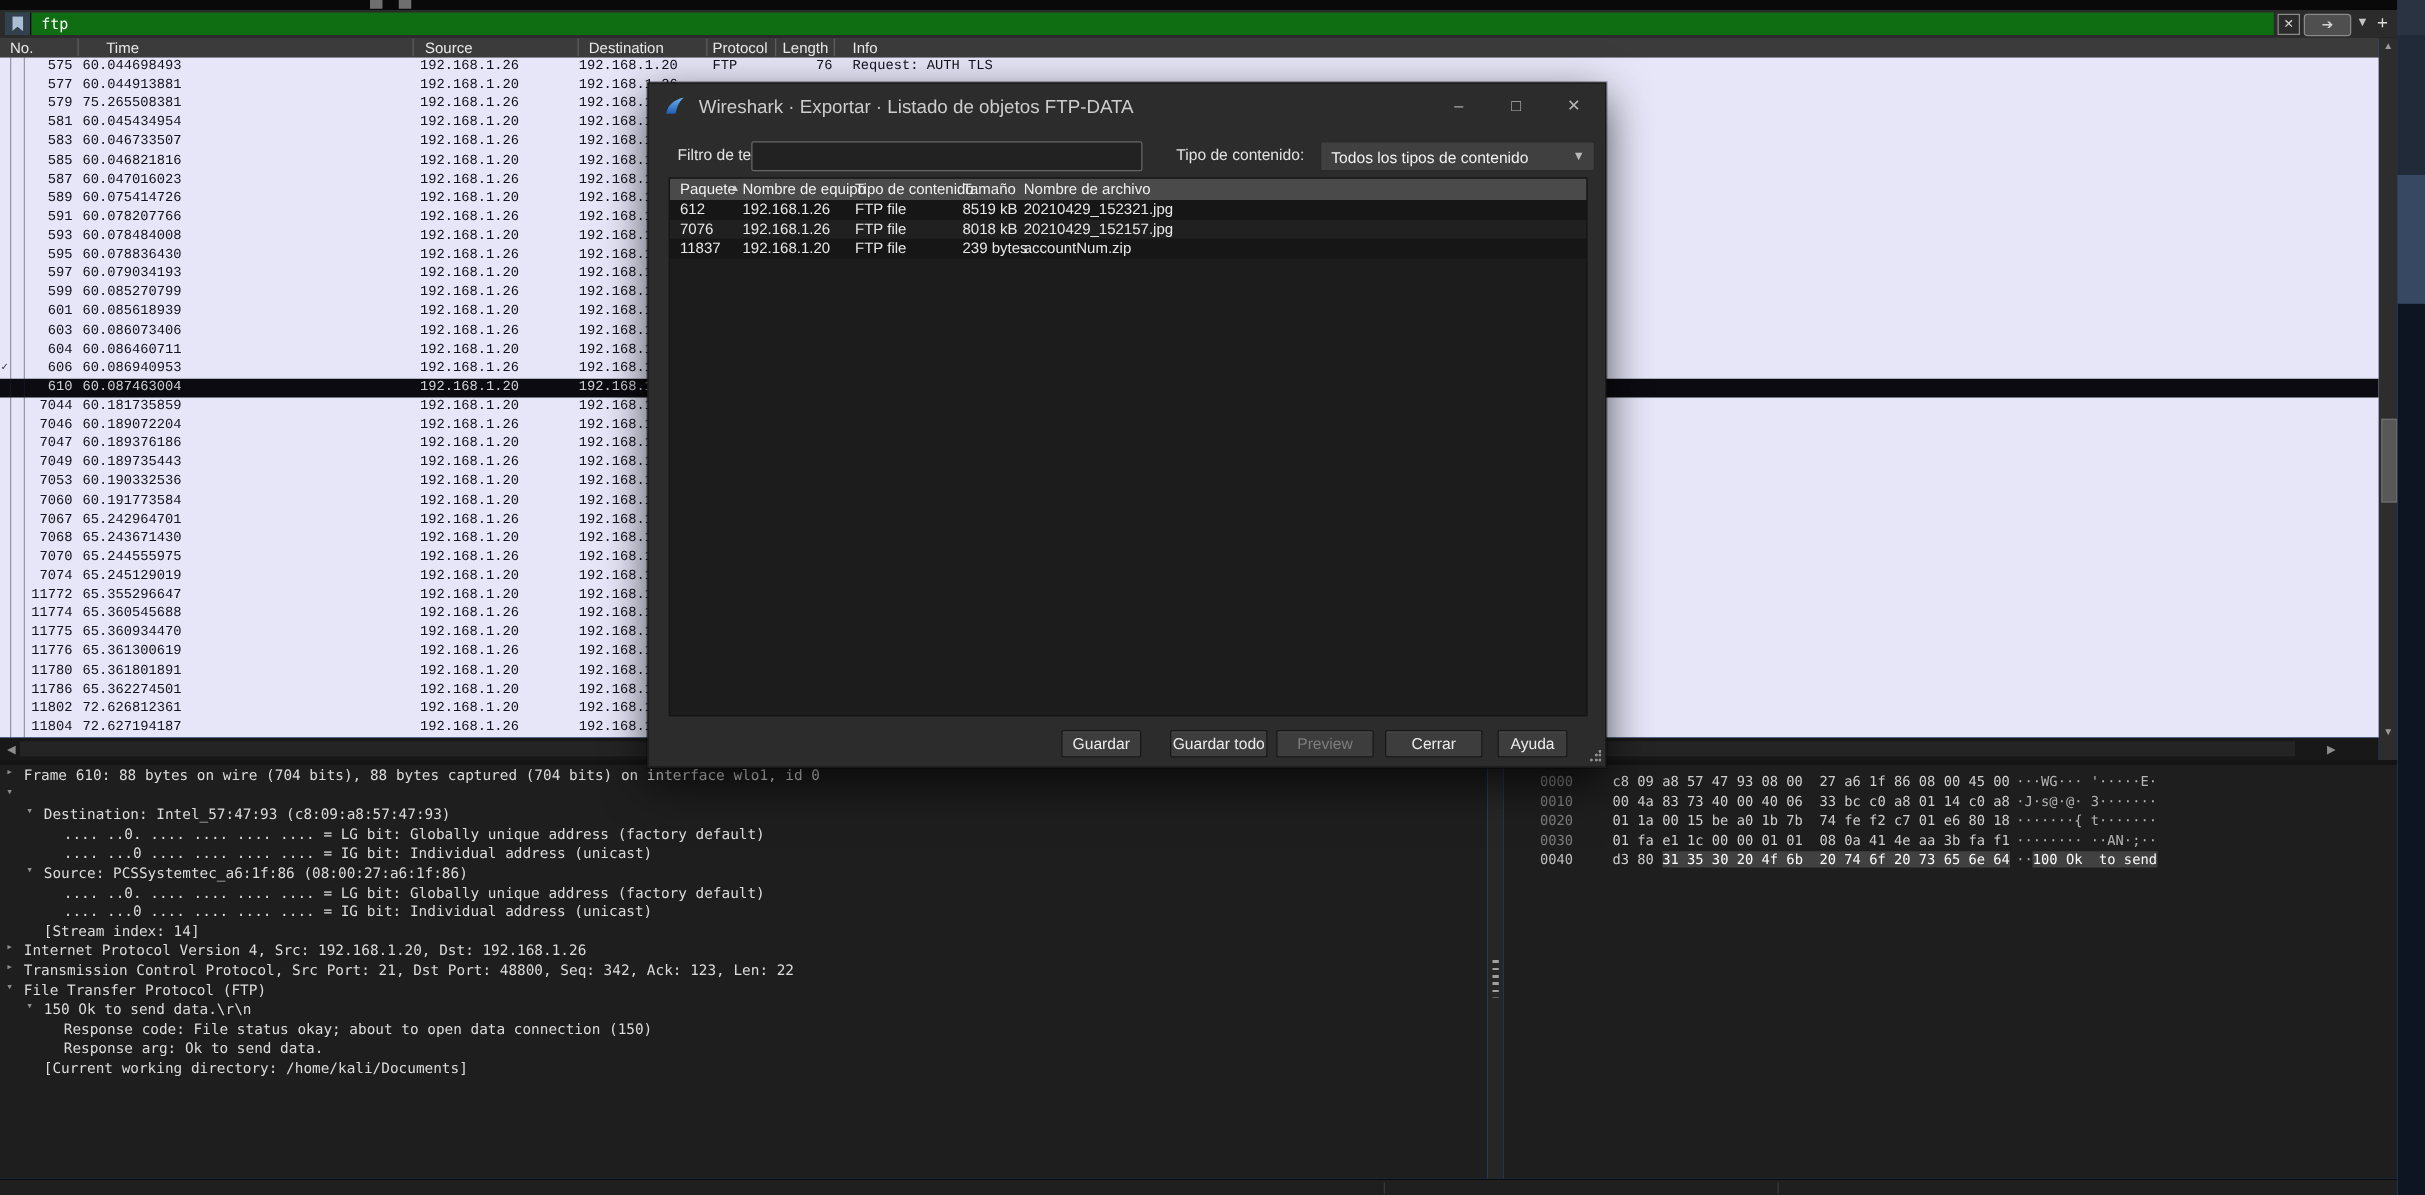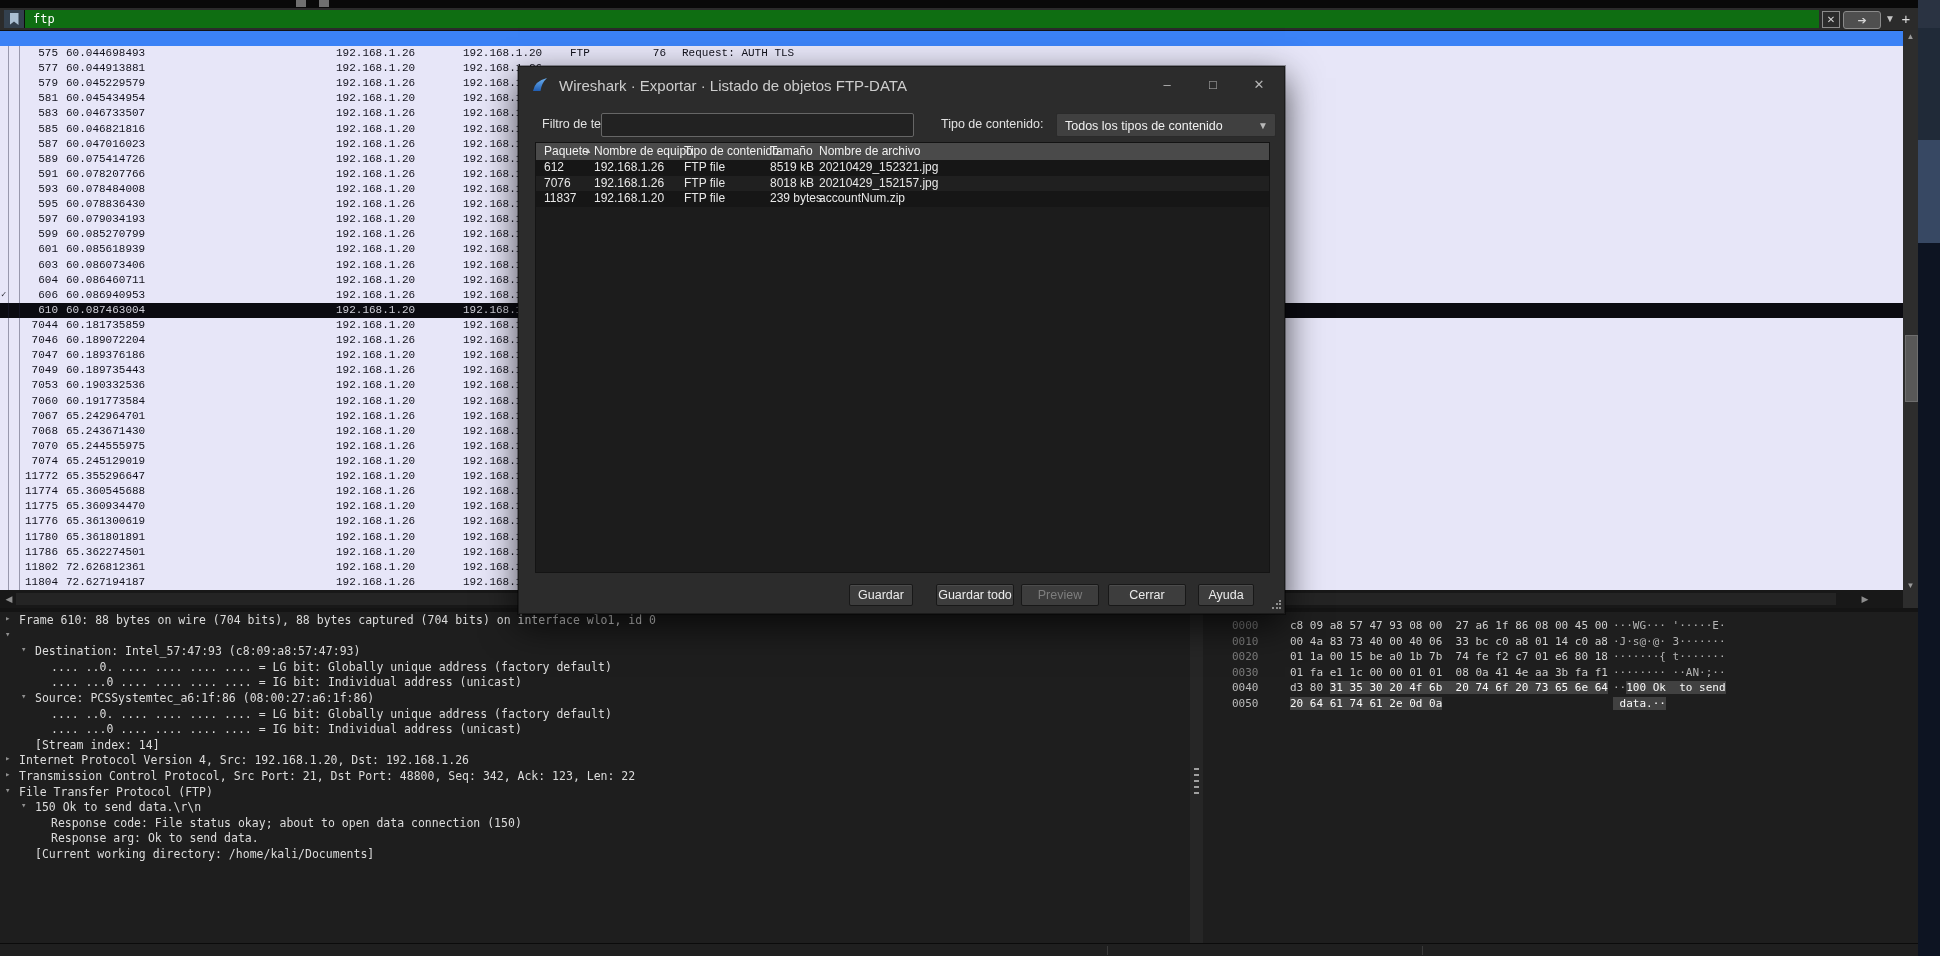--- a/index.html
+++ b/index.html
@@ -133,20 +133,35 @@
         <div class="bookmark-glyph"></div>
       </div>
       <span class="filter-text">ftp</span>
     </div>
     <div class="fb-btn fb-clear"><span>✕</span></div>
     <div class="fb-btn fb-apply"><span>➔</span></div>
     <div class="fb-btn fb-drop"><span>▼</span></div>
     <div class="fb-btn fb-plus"><span>+</span></div>
   </div>
 
+  <div class="col-headers">
+      <span class="col-label" style="left: 8px;">No.</span>
+      <span class="col-label" style="left: 85px;">Time</span>
+      <span class="col-label" style="left: 340px;">Source</span>
+      <span class="col-label" style="left: 471px;">Destination</span>
+      <span class="col-label" style="left: 570px;">Protocol</span>
+      <span class="col-label" style="left: 626px;">Length</span>
+      <span class="col-label" style="left: 682px;">Info</span>
+      <div class="col-sep" style="left: 62px;"></div>
+      <div class="col-sep" style="left: 330px;"></div>
+      <div class="col-sep" style="left: 462px;"></div>
+      <div class="col-sep" style="left: 565px;"></div>
+      <div class="col-sep" style="left: 620px;"></div>
+      <div class="col-sep" style="left: 667px;"></div>
+    </div>
 
   <div class="plist">
       <div class="prow">
         <span class="pc-no">575</span>
         <span class="pc-time">60.044698493</span>
         <span class="pc-src">192.168.1.26</span>
         <span class="pc-dst">192.168.1.20</span>
         <span class="pc-proto">FTP</span>
         <span class="pc-len">76</span>
         <span class="pc-info">Request: AUTH TLS</span>
@@ -155,21 +170,21 @@
         <span class="pc-no">577</span>
         <span class="pc-time">60.044913881</span>
         <span class="pc-src">192.168.1.20</span>
         <span class="pc-dst">192.168.1.26</span>
         <span class="pc-proto"></span>
         <span class="pc-len"></span>
         <span class="pc-info"></span>
       </div>
       <div class="prow">
         <span class="pc-no">579</span>
-        <span class="pc-time">60.045229579</span>
+        <span class="pc-time">75.265508381</span>
         <span class="pc-src">192.168.1.26</span>
         <span class="pc-dst">192.168.1.20</span>
         <span class="pc-proto"></span>
         <span class="pc-len"></span>
         <span class="pc-info"></span>
       </div>
       <div class="prow">
         <span class="pc-no">581</span>
         <span class="pc-time">60.045434954</span>
         <span class="pc-src">192.168.1.20</span>
@@ -509,21 +524,20 @@
     <div class="vsplit-grip"></div>
   </div>
 
   <div class="hexpane">
       <div style="height: 6px;"></div>
       <div class="hxrow"><span class="hx-off">0000</span><span class="hx-bytes"><span>c8 09 a8 57 47 93 08 00  27 a6 1f 86 08 00 45 00</span></span><span class="hx-ascii"><span>···WG··· '·····E·</span></span></div>
       <div class="hxrow"><span class="hx-off">0010</span><span class="hx-bytes"><span>00 4a 83 73 40 00 40 06  33 bc c0 a8 01 14 c0 a8</span></span><span class="hx-ascii"><span>·J·s@·@· 3·······</span></span></div>
       <div class="hxrow"><span class="hx-off">0020</span><span class="hx-bytes"><span>01 1a 00 15 be a0 1b 7b  74 fe f2 c7 01 e6 80 18</span></span><span class="hx-ascii"><span>·······{ t·······</span></span></div>
       <div class="hxrow"><span class="hx-off">0030</span><span class="hx-bytes"><span>01 fa e1 1c 00 00 01 01  08 0a 41 4e aa 3b fa f1</span></span><span class="hx-ascii"><span>········ ··AN·;··</span></span></div>
       <div class="hxrow"><span class="hx-off act">0040</span><span class="hx-bytes"><span>d3 80 </span><span class="hx-hl">31 35 30 20 4f 6b  20 74 6f 20 73 65 6e 64</span></span><span class="hx-ascii"><span>··</span><span class="hx-hl">100 Ok  to send</span></span></div>
-      <div class="hxrow"><span class="hx-off act">0050</span><span class="hx-bytes"><span></span><span class="hx-hl">20 64 61 74 61 2e 0d 0a</span></span><span class="hx-ascii"><span></span><span class="hx-hl"> data.··</span></span></div>
     </div>
 
   <div class="statusbar">
     <div class="sb-sep" style="left:1107px;"></div>
     <div class="sb-sep" style="left:1422px;"></div>
   </div>
 
   <div class="desktop">
     <div class="dk-b1"></div>
     <div class="dk-b2"></div>

